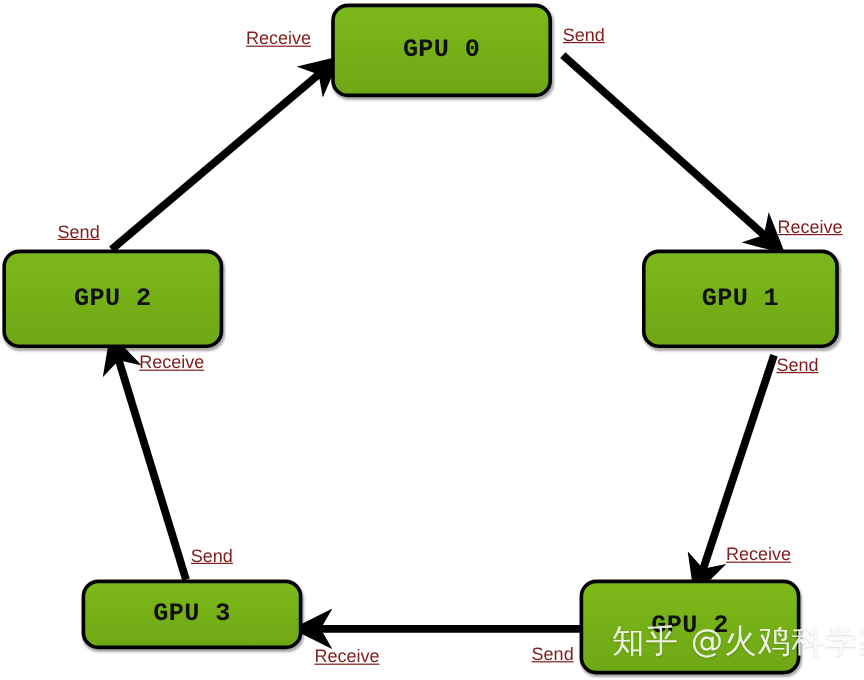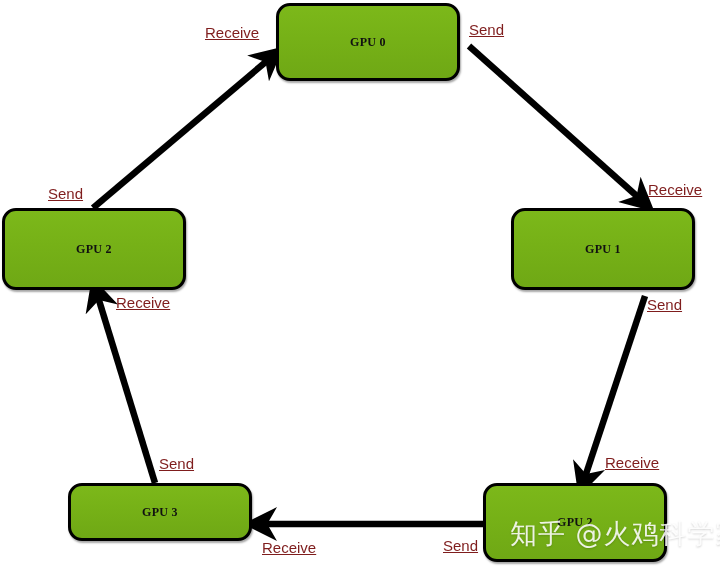--- a/index.html
+++ b/index.html
@@ -32,22 +32,22 @@
     background: #76b117;
     background-image: linear-gradient(to bottom, #7cb81a 0%, #76b117 45%, #6fa815 100%);
     border: 3px solid #000000;
     border-radius: 14px;
     display: flex;
     align-items: center;
     justify-content: center;
     box-shadow: 1px 2px 2px rgba(0,0,0,0.35);
   }
   .gpu-label {
-    font-family: Liberation Serif, serif;
-    font-size: 12px;
+    font-family: Liberation Mono, monospace;
+    font-size: 21px;
     font-weight: bold;
     color: #111111;
     letter-spacing: 0.3px;
     text-align: left;
     user-select: none;
   }
   .edge-label {
     position: absolute;
     font-family: "Liberation Sans", sans-serif;
     font-size: 15px;
@@ -91,21 +91,21 @@
 
     <line x1="484" y1="524" x2="264" y2="524" stroke="#000000" stroke-width="6.5" marker-end="url(#arrowhead)"></line>
 
     <line x1="155" y1="483" x2="98" y2="297" stroke="#000000" stroke-width="6.5" marker-end="url(#arrowhead)"></line>
   </svg>
 
   <div class="gpu-node" style="left:276px; top:3px; width:184px; height:78px;">
     <span class="gpu-label">GPU 0</span>
   </div>
 
-  <div class="gpu-node" style="left:511px; top:208px; width:184px; height:82px;">
+  <div class="gpu-node" style="left:535px; top:208px; width:164px; height:82px;">
     <span class="gpu-label">GPU 1</span>
   </div>
 
   <div class="gpu-node" style="left:483px; top:483px; width:184px; height:79px;">
     <span class="gpu-label">GPU 2</span>
   </div>
 
   <div class="gpu-node" style="left:68px; top:483px; width:184px; height:58px;">
     <span class="gpu-label">GPU 3</span>
   </div>

